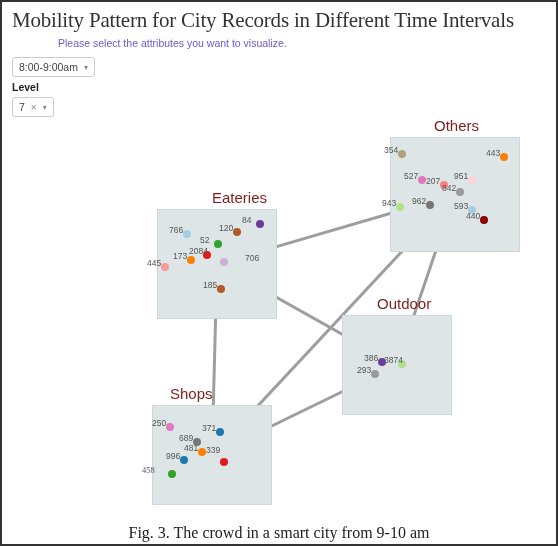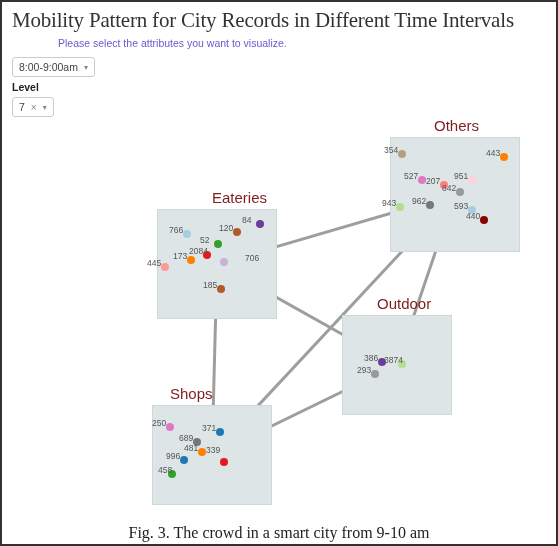--- a/index.html
+++ b/index.html
@@ -105,16 +105,16 @@
     <div class="dot-label" style="left: 200px; top: 421px;">371</div>
     <div class="dot" style="left: 191px; top: 436px; background: rgb(119, 119, 119);"></div>
     <div class="dot-label" style="left: 177px; top: 431px;">689</div>
     <div class="dot" style="left: 196px; top: 446px; background: rgb(255, 127, 0);"></div>
     <div class="dot-label" style="left: 182px; top: 441px;">481</div>
     <div class="dot" style="left: 178px; top: 454px; background: rgb(31, 120, 180);"></div>
     <div class="dot-label" style="left: 164px; top: 449px;">996</div>
     <div class="dot" style="left: 218px; top: 456px; background: rgb(227, 26, 28);"></div>
     <div class="dot-label" style="left: 204px; top: 443px;">339</div>
     <div class="dot" style="left: 166px; top: 468px; background: rgb(51, 160, 44);"></div>
-    <div class="dot-label" style="left: 156px; top: 463px;">458</div>
+    <div class="dot-label" style="left: 140px; top: 463px; font-family: Liberation Serif, serif;">458</div>
   </div>
 
 <div class="caption">Fig. 3.   The crowd in a smart city from 9-10 am</div>
 
 </body></html>

